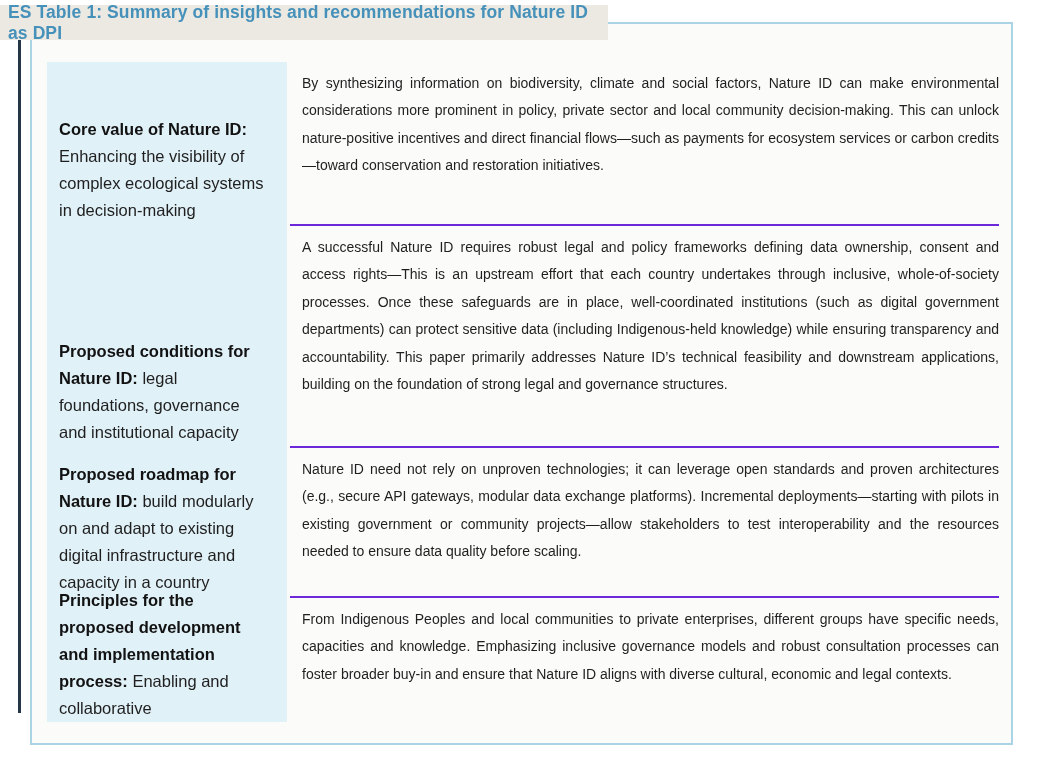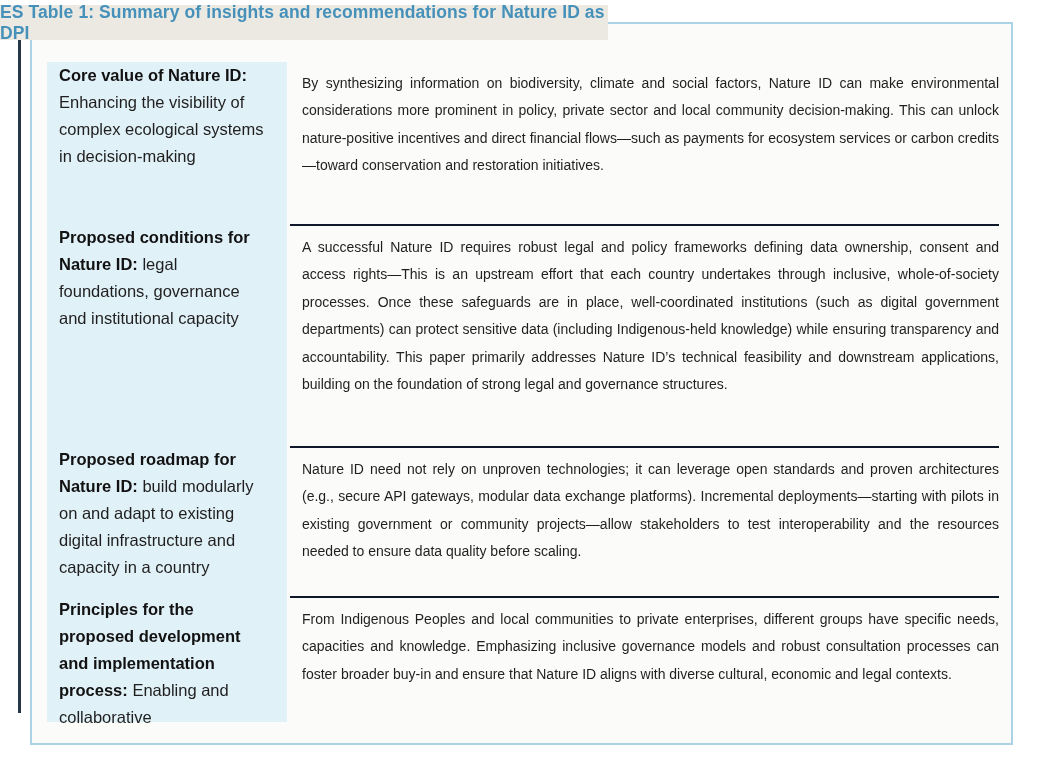--- a/index.html
+++ b/index.html
@@ -33,20 +33,21 @@
 
   
   .caption-strip {
     position: absolute;
     left: 0; top: 5px;
     width: 608px; height: 35px;
     background: #ece9e3;
     z-index: 2;
     display: flex;
     align-items: center;
+    padding-left: 8px;
   }
   .caption-strip h2 {
     font-size: 17.5px;
     font-weight: bold;
     color: #4691ba;
     letter-spacing: 0.1px;
   }
 
   .grid {
     position: absolute;
@@ -54,35 +55,35 @@
     width: 952px;
     display: grid;
     grid-template-columns: 240px 709px;
     grid-template-rows: 162px 222px 150px 126px;
     column-gap: 3px;
   }
 
   .term-cell {
     background: #e1f1f8;
     display: flex;
-    align-items: flex-start;
+    align-items: flex-end;
     padding: 0 20px 0 12px;
     font-size: 16.5px;
     line-height: 27px;
   }
   .term-cell b { font-weight: bold; color: #121212; }
 
   .insight-cell {
     padding: 8px 0 0 12px;
     font-size: 14px;
     line-height: 27.4px;
     text-align: justify;
     color: #1f1f1f;
   }
-  .insight-cell.ruled { border-top: 2px solid #0f172a; }
+  .insight-cell.ruled { border-top: 2px solid #6d28d9; }
 </style>
 </head>
 <body>
 
 <div class="page">
 
   <div class="accent-rule"></div>
 
   <div class="caption-strip">
     <h2>ES Table 1: Summary of insights and recommendations for Nature ID as DPI</h2>

